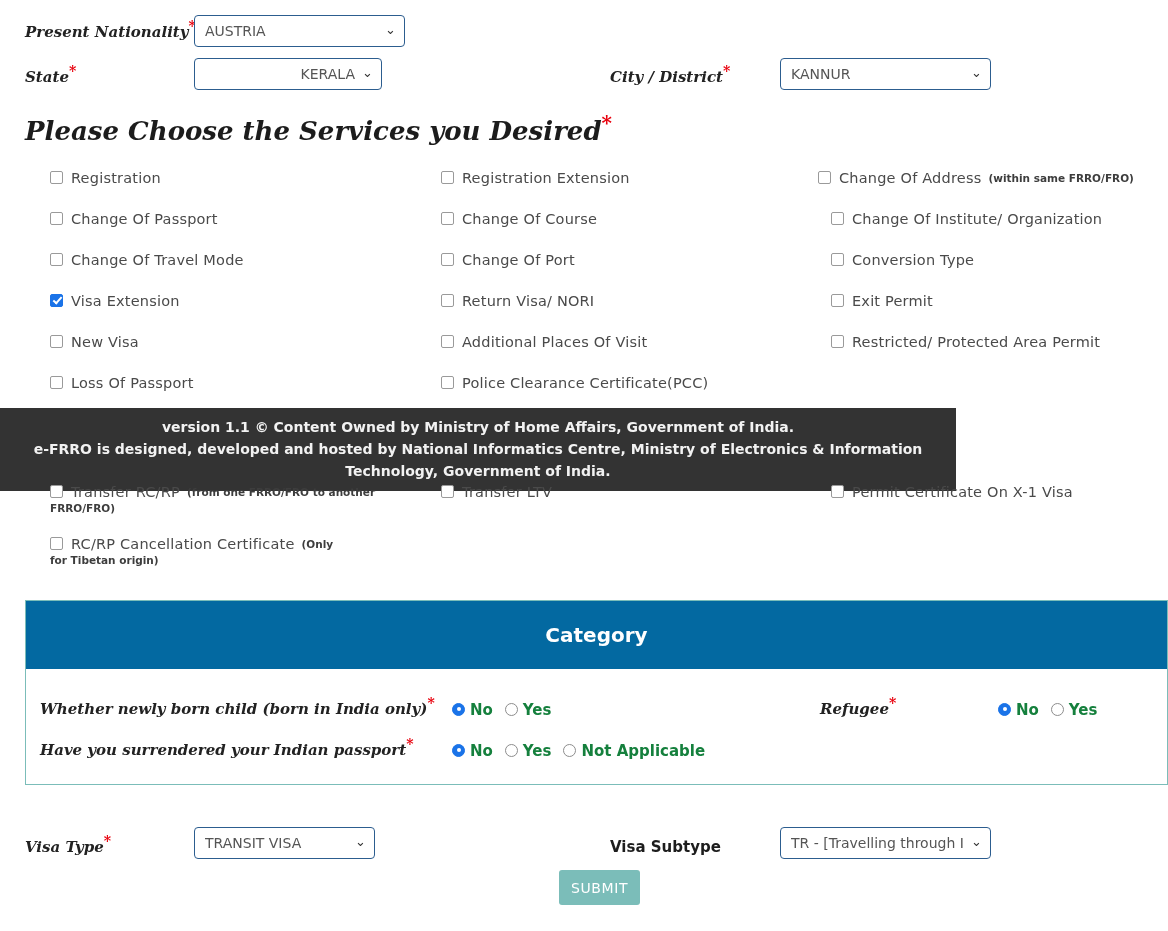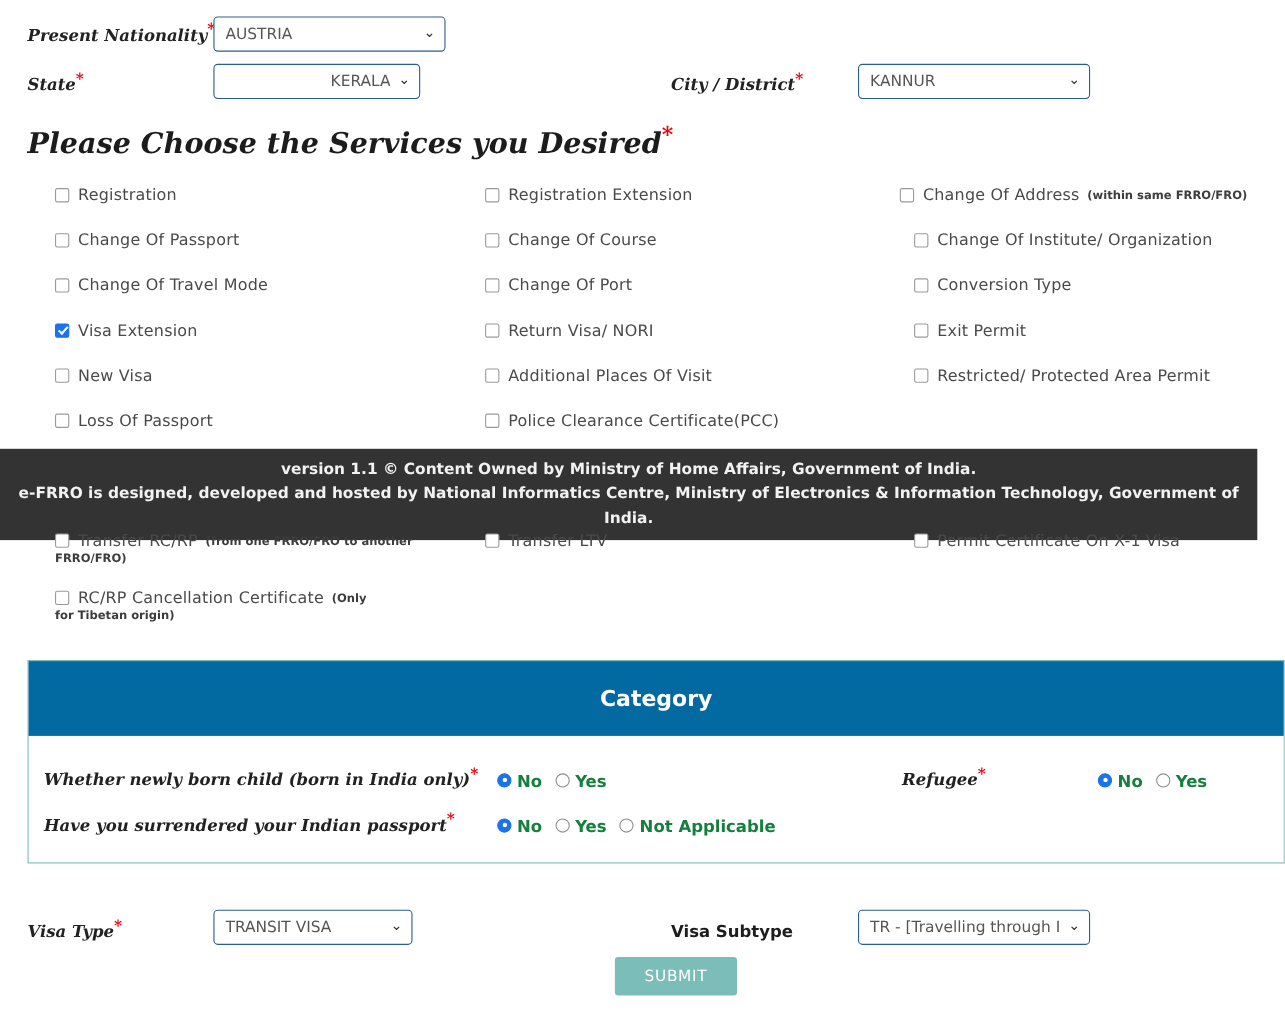--- a/index.html
+++ b/index.html
@@ -123,21 +123,21 @@
     font-weight: bold;
     color: #3d3d3d;
     vertical-align: middle;
     letter-spacing: 0;
   }
 
   
   .footband {
     position: absolute;
     left: 0;
-    width: 1143px;
+    width: 956px;
     background: #333333;
     color: #f2f2f2;
     text-align: center;
     font-family: "DejaVu Sans", sans-serif;
     font-size: 14px;
     font-weight: bold;
     line-height: 22px;
     padding: 8px 0 9px 0;
     box-sizing: border-box;
   }
@@ -409,15 +409,15 @@
   </span>
 
   <span class="subtype-lbl abs" style="left:610px; top:838px;">Visa Subtype</span>
   <span class="selwrap abs" style="left:780px; top:827px;">
     <select class="sel" style="width:211px;">
       <option>TR - [Travelling through In</option>
     </select>
     <span class="chev">⌄</span>
   </span>
 
-  <button class="submit" style="left:559px; top:870px; width:111px; height:35px;">SUBMIT</button>
+  <button class="submit" style="left:559px; top:870px; width:81px; height:35px;">SUBMIT</button>
 
 </div>
 
 </body></html>

